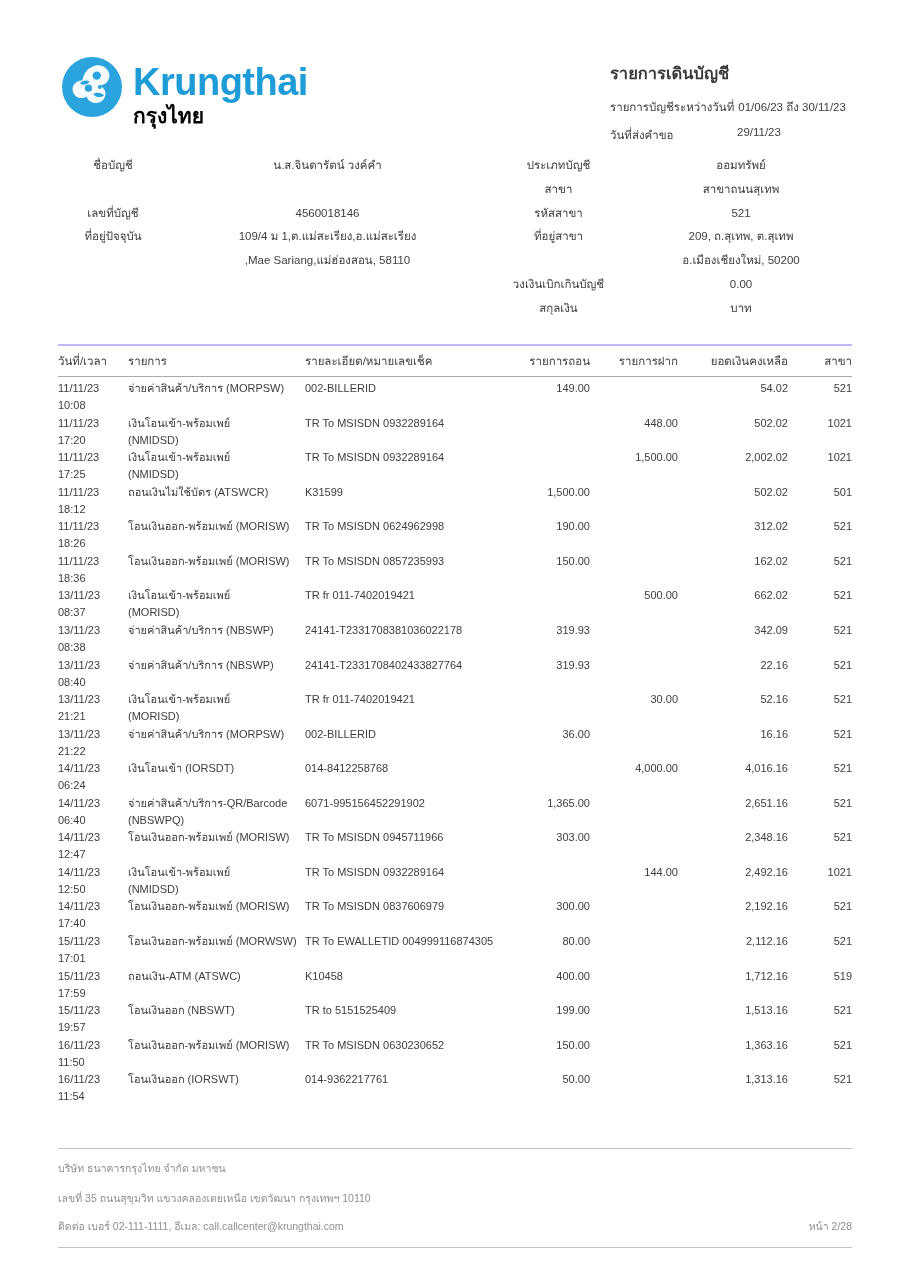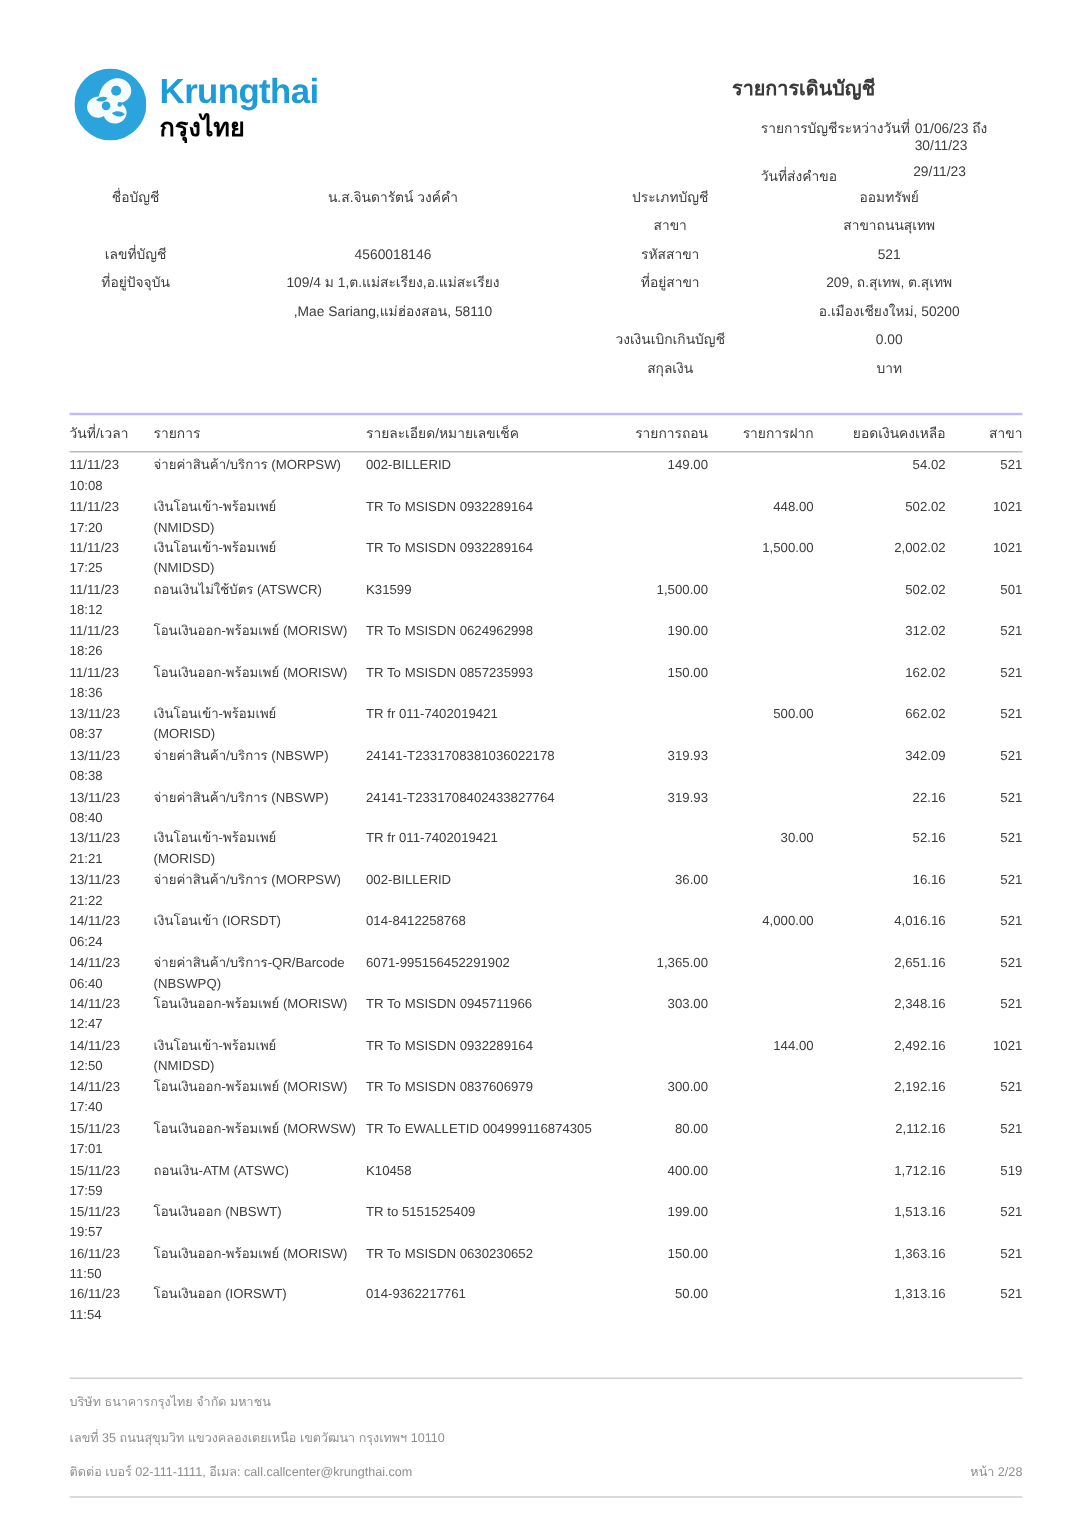--- a/index.html
+++ b/index.html
@@ -8,27 +8,27 @@
     width:905px; height:1280px; position:relative;
     font-family:"Liberation Sans","DejaVu Sans",sans-serif;
     color:#3d3d3d; overflow:hidden;
   }
   .page { position:relative; width:905px; height:1280px; background:#fff; }
 
   
   .logo-wrap { position:absolute; left:62px; top:57px; display:flex; align-items:flex-start; }
   .logo-circle { width:60px; height:60px; flex:0 0 auto; }
   .brand-text { margin-left:11px; padding-top:6px; }
-  .brand-en { font-size:29px; font-weight:bold; line-height:1.0; letter-spacing:-0.5px; }
+  .brand-en { font-size:38px; font-weight:bold; line-height:1.0; letter-spacing:-0.5px; }
   .brand-th { font-size:21px; font-weight:bold; line-height:1.2; margin-top:2px; }
 
   .stmt { position:absolute; left:610px; top:60px; width:243px; font-size:11.5px; }
   .stmt-title { font-size:16.5px; font-weight:700; color:#3a3a3a; margin-bottom:12px; }
   .stmt-line { display:flex; margin-bottom:10px; }
-  .stmt-label { width:127px; flex:0 0 auto;margin-left:24px; }
+  .stmt-label { width:127px; flex:0 0 auto; }
   .stmt-value { flex:1; }
   .stmt-line.inline .stmt-label { width:auto; margin-right:4px; }
 
   
   .info { position:absolute; left:58px; top:158px; width:794px; font-size:11.5px;text-align:center; }
   .info-row { display:grid; grid-template-columns:110px 319px 143px 222px; height:23.8px; align-items:start; }
   .info-row span { line-height:15px; display:block; }
 
   
   .tbl { position:absolute; left:58px; top:344px; width:794px; font-size:11px; }

